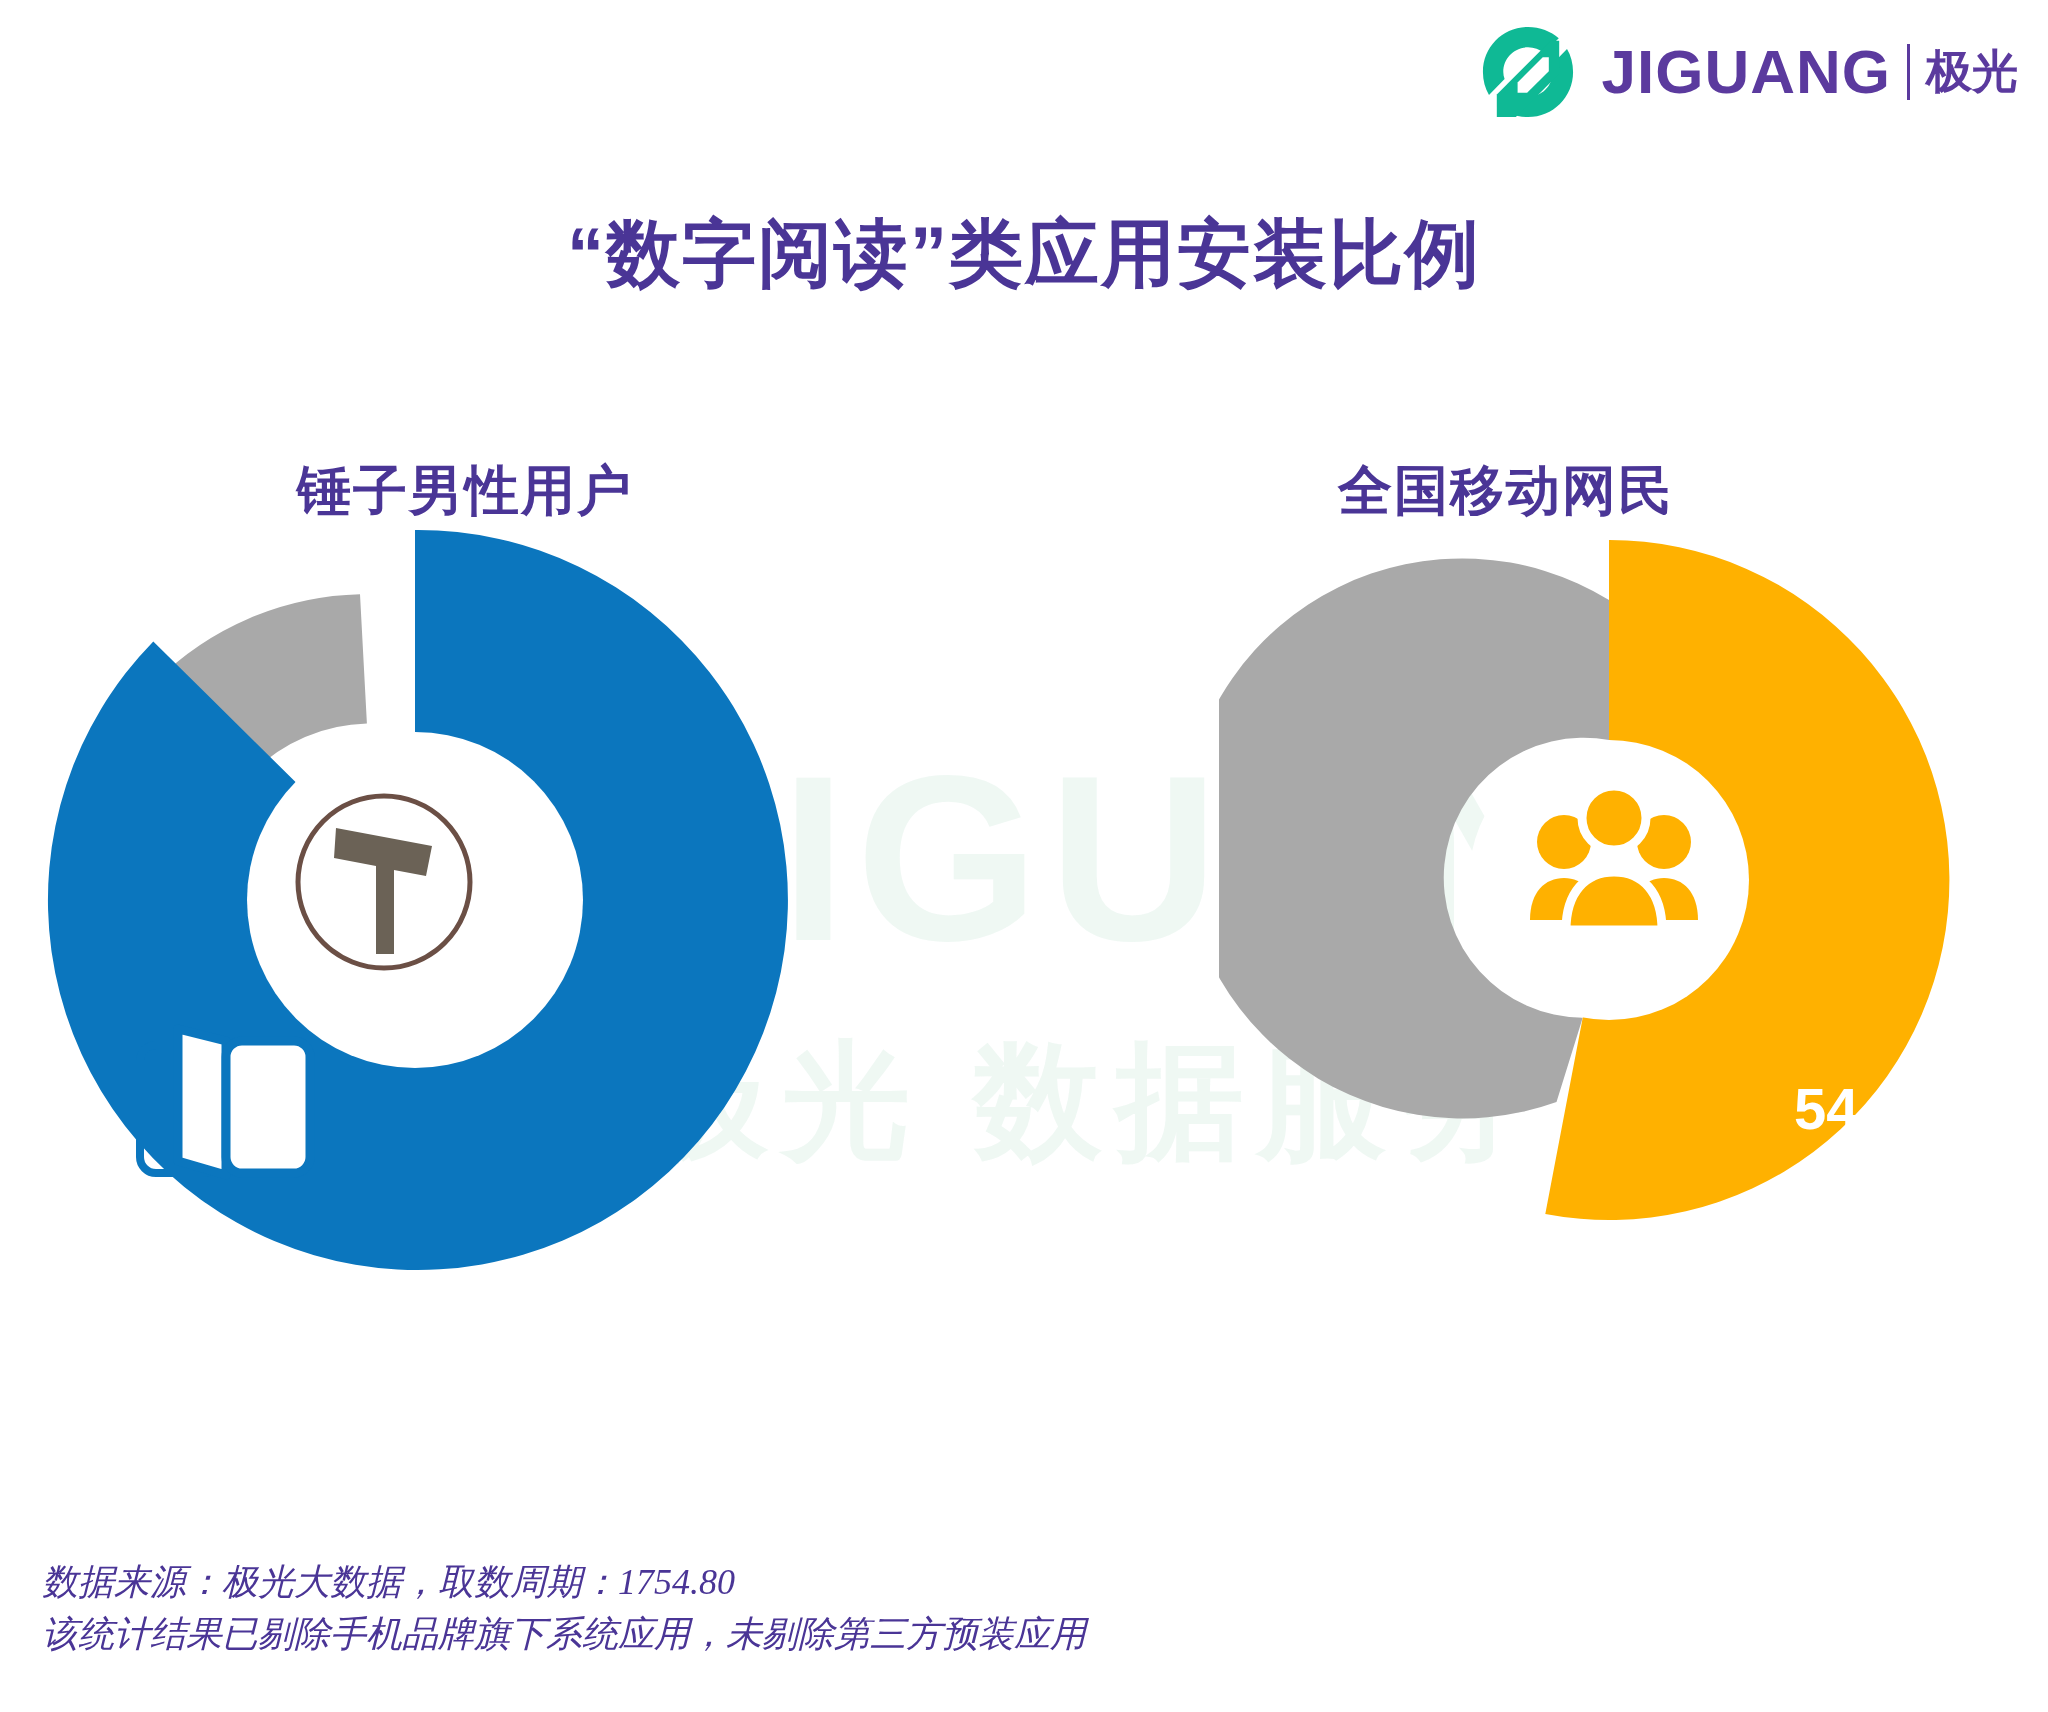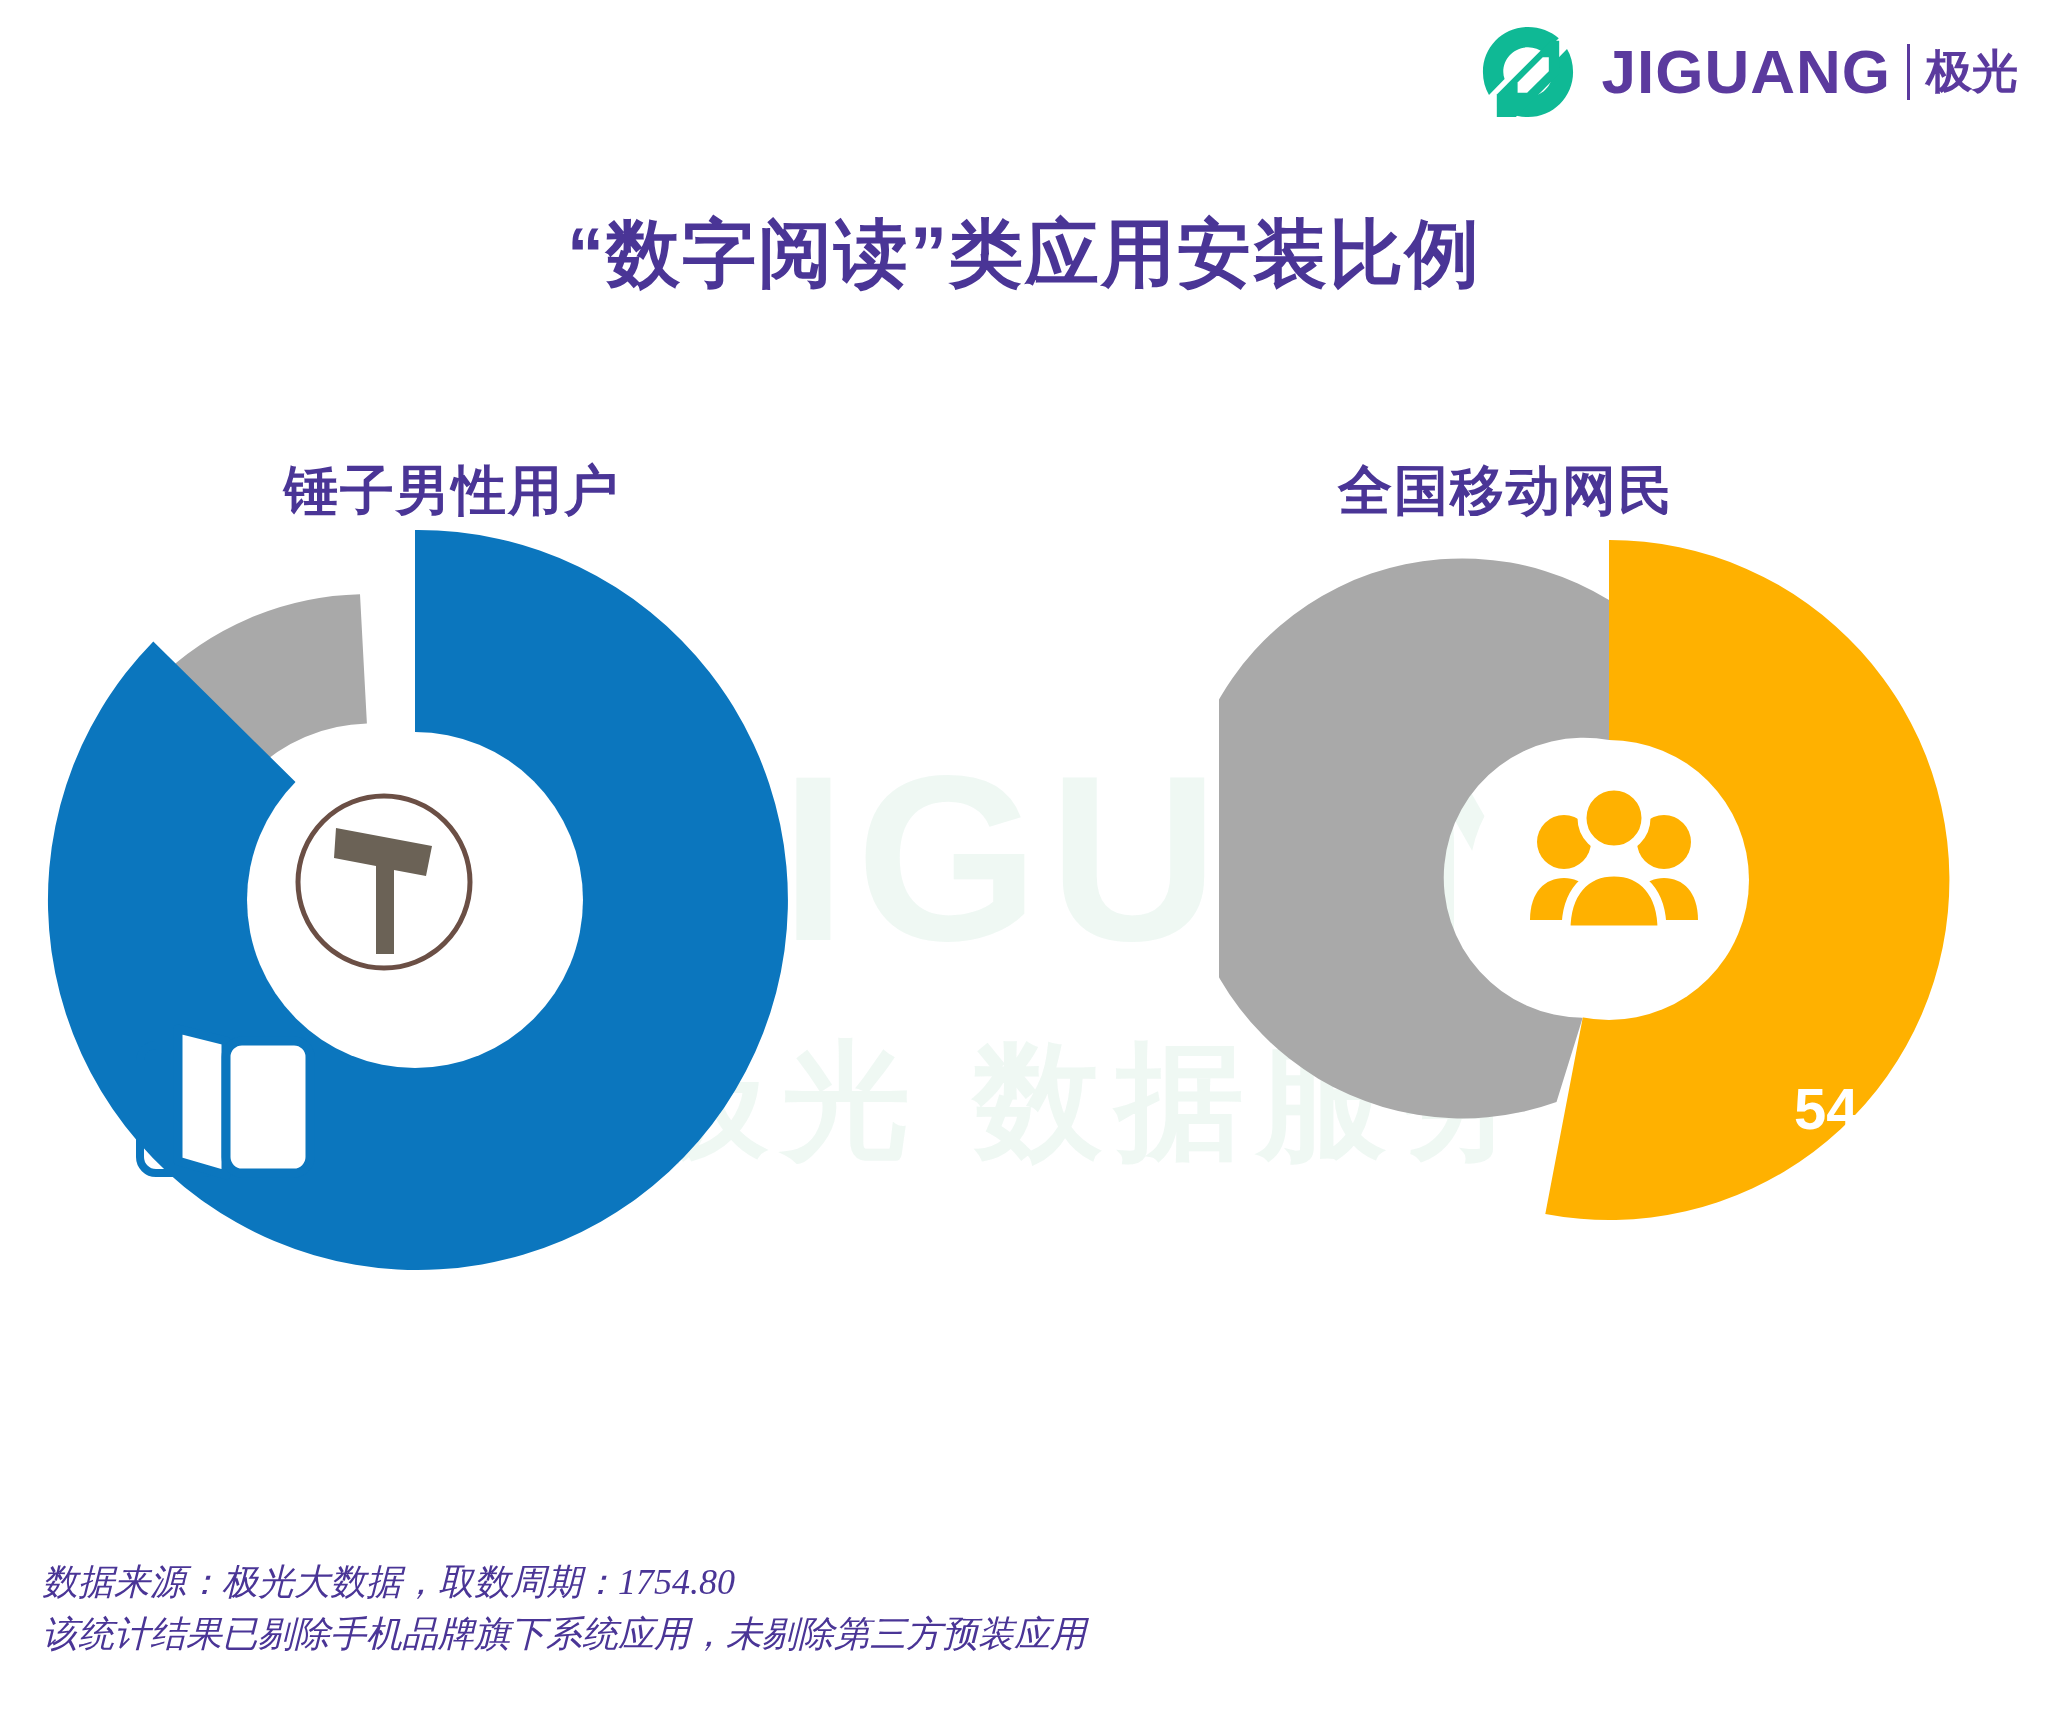--- a/index.html
+++ b/index.html
@@ -82,21 +82,21 @@
   }
 
   
   .panel {
     position: absolute;
     top: 440px;
     width: 1024px;
     height: 1080px;
     z-index: 4;
   }
-  .panel-left  { left: 0; }
+  .panel-left  { left: 0; padding-left: 13px; }
   .panel-right { left: 1024px; }
 
   .panel-label {
     position: absolute;
     top: 15px;
     width: 100%;
     text-align: center;
     font-size: 54px;
     font-weight: bold;
     color: #4a3596;

